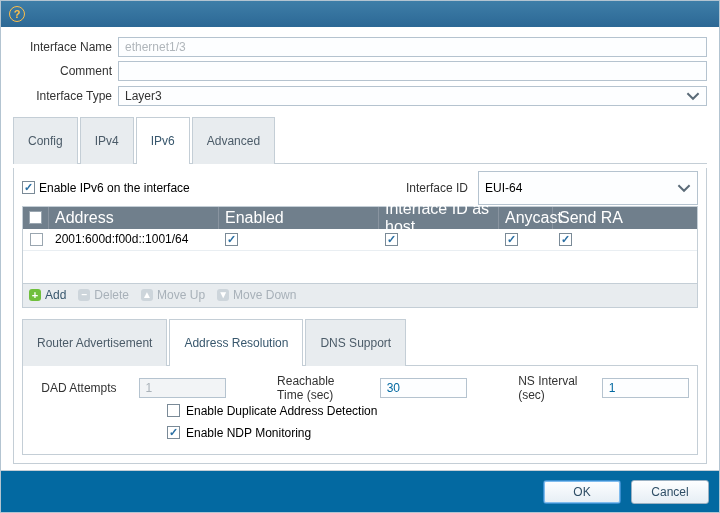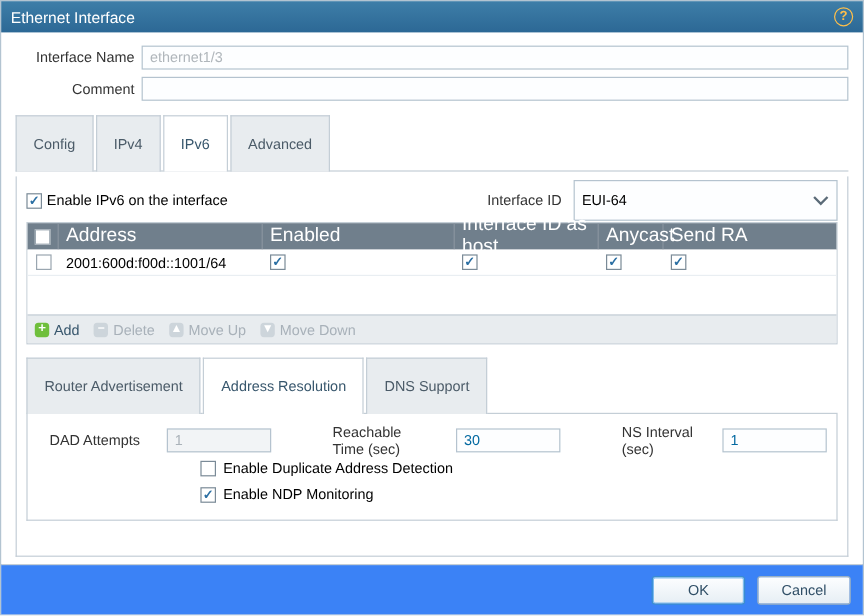--- a/index.html
+++ b/index.html
@@ -44,50 +44,58 @@
   .minus-icon, .arrow-icon { width: 12px; height: 12px; background: #cdd5db; color: #fff; border-radius: 3px; display: flex; align-items: center; justify-content: center; font-size: 10px; font-weight: bold; line-height: 1; }
   .sub-tabs { display: flex; margin-top: 10px; border-bottom: 1px solid #c4ced6; }
   .sub-panel { border: 1px solid #c4ced6; border-top: none; padding: 10px 8px; }
   .ar-row { display: flex; align-items: center; height: 24px; gap: 16px; }
   .ar-label { width: 130px; text-align: right; color: #333; padding-right: 6px; }
   .ar-field { width: 120px; height: 20px; border: 1px solid #b5c3cf; background: #fdfeff; padding: 1px 6px; color: #0369a1; display: flex; align-items: center; }
   .ar-field.disabled { background: #f2f4f6; color: #aab2b9; }
   .ar-gap { width: 28px; }
   .ar-label2 { color: #333; padding-right: 6px; }
   .chk-row { display: flex; align-items: center; gap: 6px; height: 22px; padding-left: 136px; }
-  .footer { height: 42px; display: flex; align-items: center; justify-content: flex-end; background: #3b82f6; border-top: 1px solid #c4ced6; padding: 0 10px; gap: 10px; }
+  .footer { height: 42px; display: flex; align-items: center; justify-content: flex-end; background: #0369a1; border-top: 1px solid #c4ced6; padding: 0 10px; gap: 10px; }
   .btn { min-width: 78px; height: 24px; border: 1px solid #9bb1c3; background: linear-gradient(#fdfeff, #e6eef4); color: #2f4e66; display: flex; align-items: center; justify-content: center; border-radius: 3px; cursor: pointer; }
   .btn.primary { border-color: #3a8ecf; box-shadow: 0 0 0 1px #7fbcee inset; }
   .chev-svg { width: 14px; height: 14px; }
 </style>
 </head>
 <body>
 
 <div class="window">
   <div class="title-bar">
-    <span class="title-bar-text">Ethernet Interface</span>
     <span class="help-icon">?</span>
   </div>
 
   <div class="body-area">
 
     <div class="form-row">
       <div class="form-label">Interface Name</div>
       <div class="form-field">
         <span class="placeholder-text">ethernet1/3</span>
       </div>
     </div>
 
     <div class="form-row">
       <div class="form-label">Comment</div>
       <div class="form-field">
         <span></span>
       </div>
     </div>
 
+    <div class="form-row">
+      <div class="form-label">Interface Type</div>
+      <div class="form-field">
+        <span>Layer3</span>
+        <svg class="chev-svg" viewBox="0 0 10 10">
+            <path d="M1 3 L5 7 L9 3" fill="none" stroke="#5b6b78" stroke-width="1.4"></path>
+          </svg>
+      </div>
+    </div>
 
 
     <div class="tabs">
       <div class="tab">Config</div>
       <div class="tab">IPv4</div>
       <div class="tab active">IPv6</div>
       <div class="tab">Advanced</div>
     </div>
 
     <div class="tab-panel">

